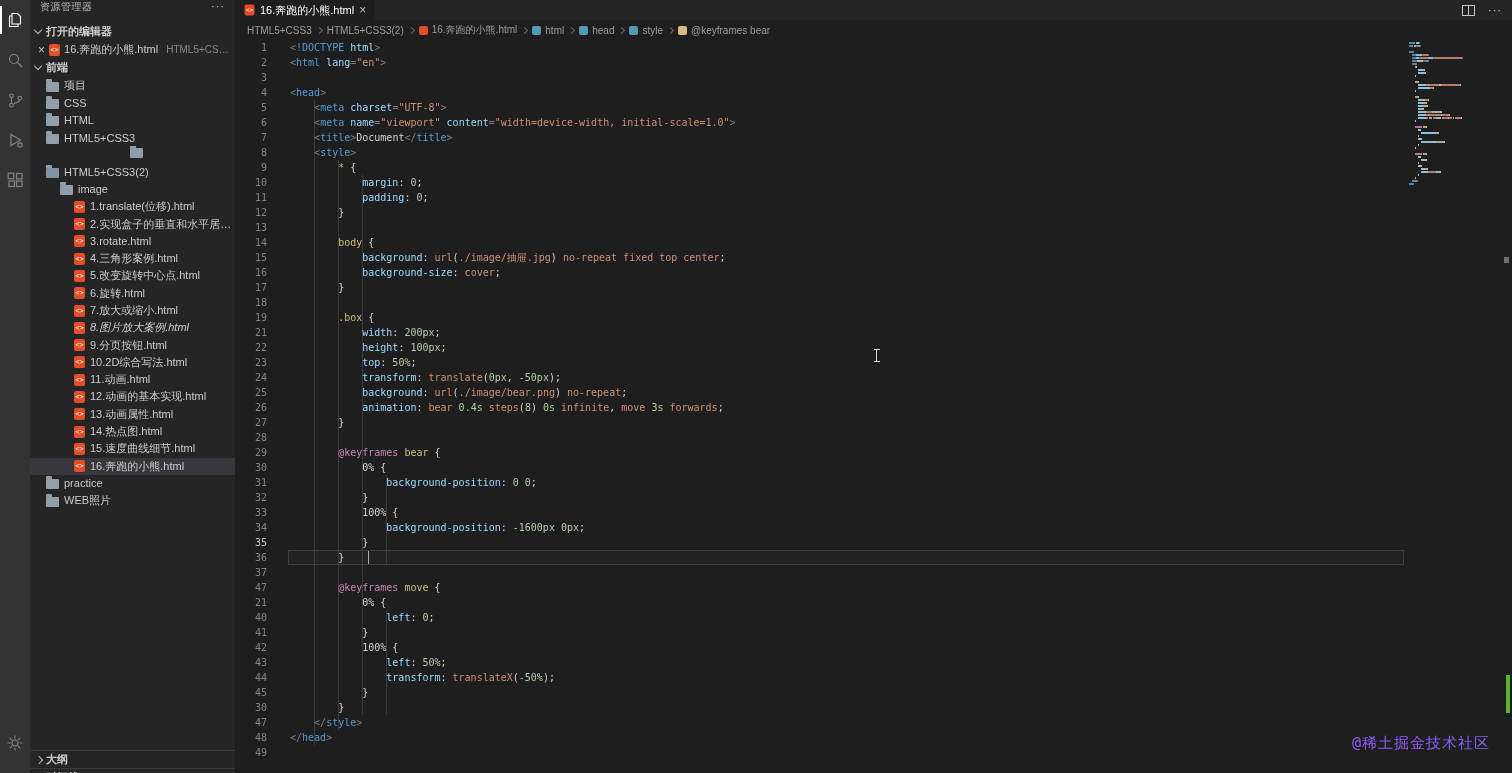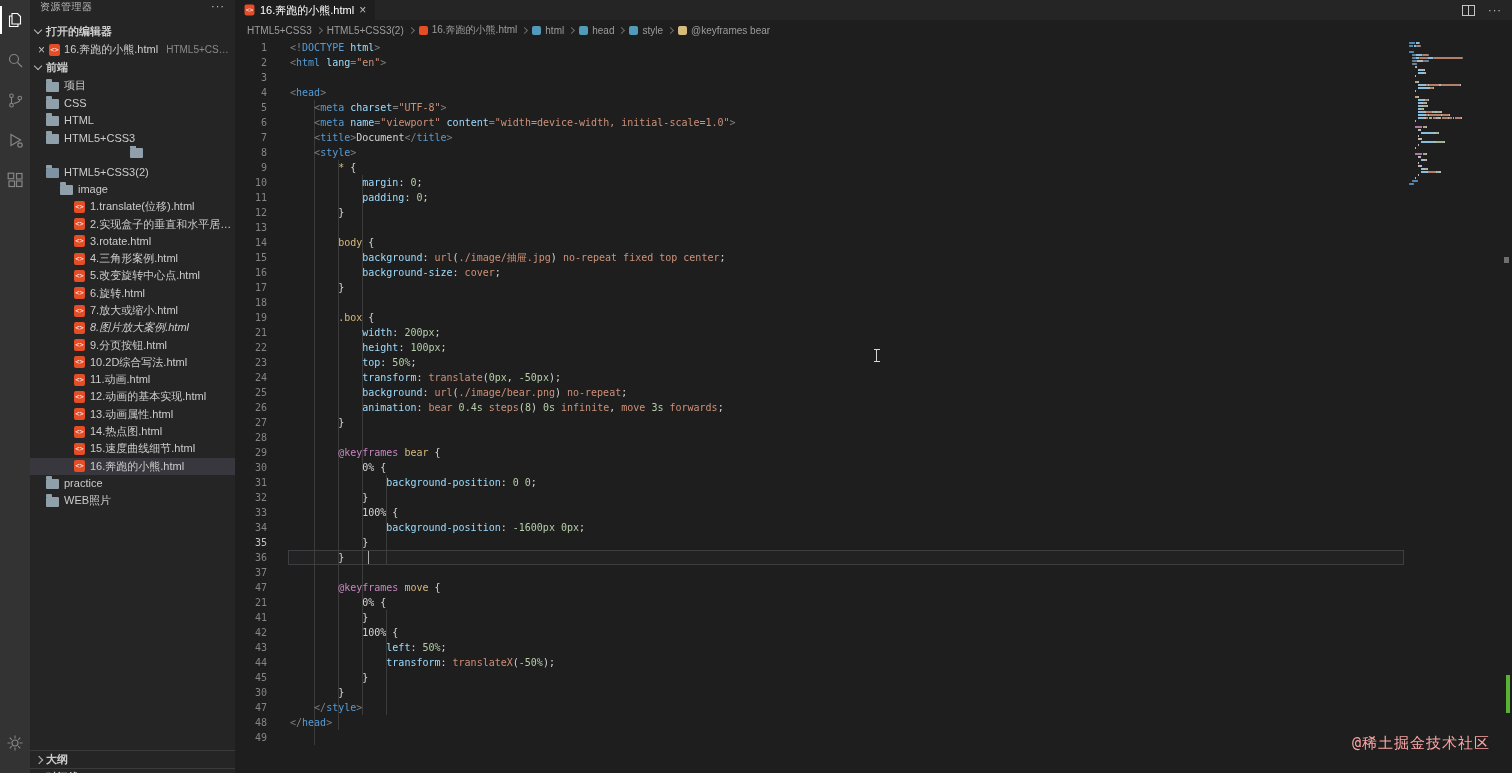--- a/index.html
+++ b/index.html
@@ -91,21 +91,21 @@
   .cursor-caret { position:absolute; left:133px; top:511px; width:1px; height:13px; background:#aeafad; }
 
   .minimap { position:absolute; top:2px; right:19px; width:84px; overflow:hidden; cursor:pointer; }
   .mm-line { height:2px; margin-bottom:1px; white-space:nowrap; font-size:0; overflow:hidden; }
   .mm-seg { display:inline-block; height:2px; opacity:.85; }
 
   .overview-mark { position:absolute; }
   .overview-mark.green { right:2px; top:635px; width:4px; height:38px; background:#58b333; }
   .overview-mark.gray { right:3px; top:217px; width:5px; height:6px; background:#9a9a9a; opacity:.65; }
 
-  .watermark { position:absolute; right:22px; bottom:20px; font-size:15px; color:#fca5a5;
+  .watermark { position:absolute; right:22px; bottom:20px; font-size:15px; color:#8b5cf6;
                letter-spacing:1px; pointer-events:none; }
 
   .mouse-ibeam { position:absolute; left:873px; top:349px; width:8px; height:13px; z-index:9; pointer-events:none; }
   .mouse-ibeam::before { content:''; position:absolute; left:3px; top:1px; bottom:1px; width:1px; background:#d6d6d6; }
   .mouse-ibeam::after { content:''; position:absolute; left:1px; top:0; width:6px; height:1px;
                         background:#d6d6d6; box-shadow:0 12px 0 #d6d6d6; }
 </style>
 </head>
 <body>
 
@@ -497,20 +497,24 @@
             <span class="ln">37</span>
             <span class="ct"></span>
           </div>
           <div class="code-line">
             <span class="ln">47</span>
             <span class="ct"><span class="tk-d">        </span><span class="tk-k">@keyframes</span><span class="tk-g"> move</span><span class="tk-d"> {</span></span>
           </div>
           <div class="code-line">
             <span class="ln">21</span>
             <span class="ct"><span class="tk-d">            0% {</span></span>
+          </div>
+          <div class="code-line">
+            <span class="ln">40</span>
+            <span class="ct"><span class="tk-d">                </span><span class="tk-a">left</span><span class="tk-d">: </span><span class="tk-n">0</span><span class="tk-d">;</span></span>
           </div>
           <div class="code-line">
             <span class="ln">41</span>
             <span class="ct"><span class="tk-d">            }</span></span>
           </div>
           <div class="code-line">
             <span class="ln">42</span>
             <span class="ct"><span class="tk-d">            100% {</span></span>
           </div>
           <div class="code-line">

